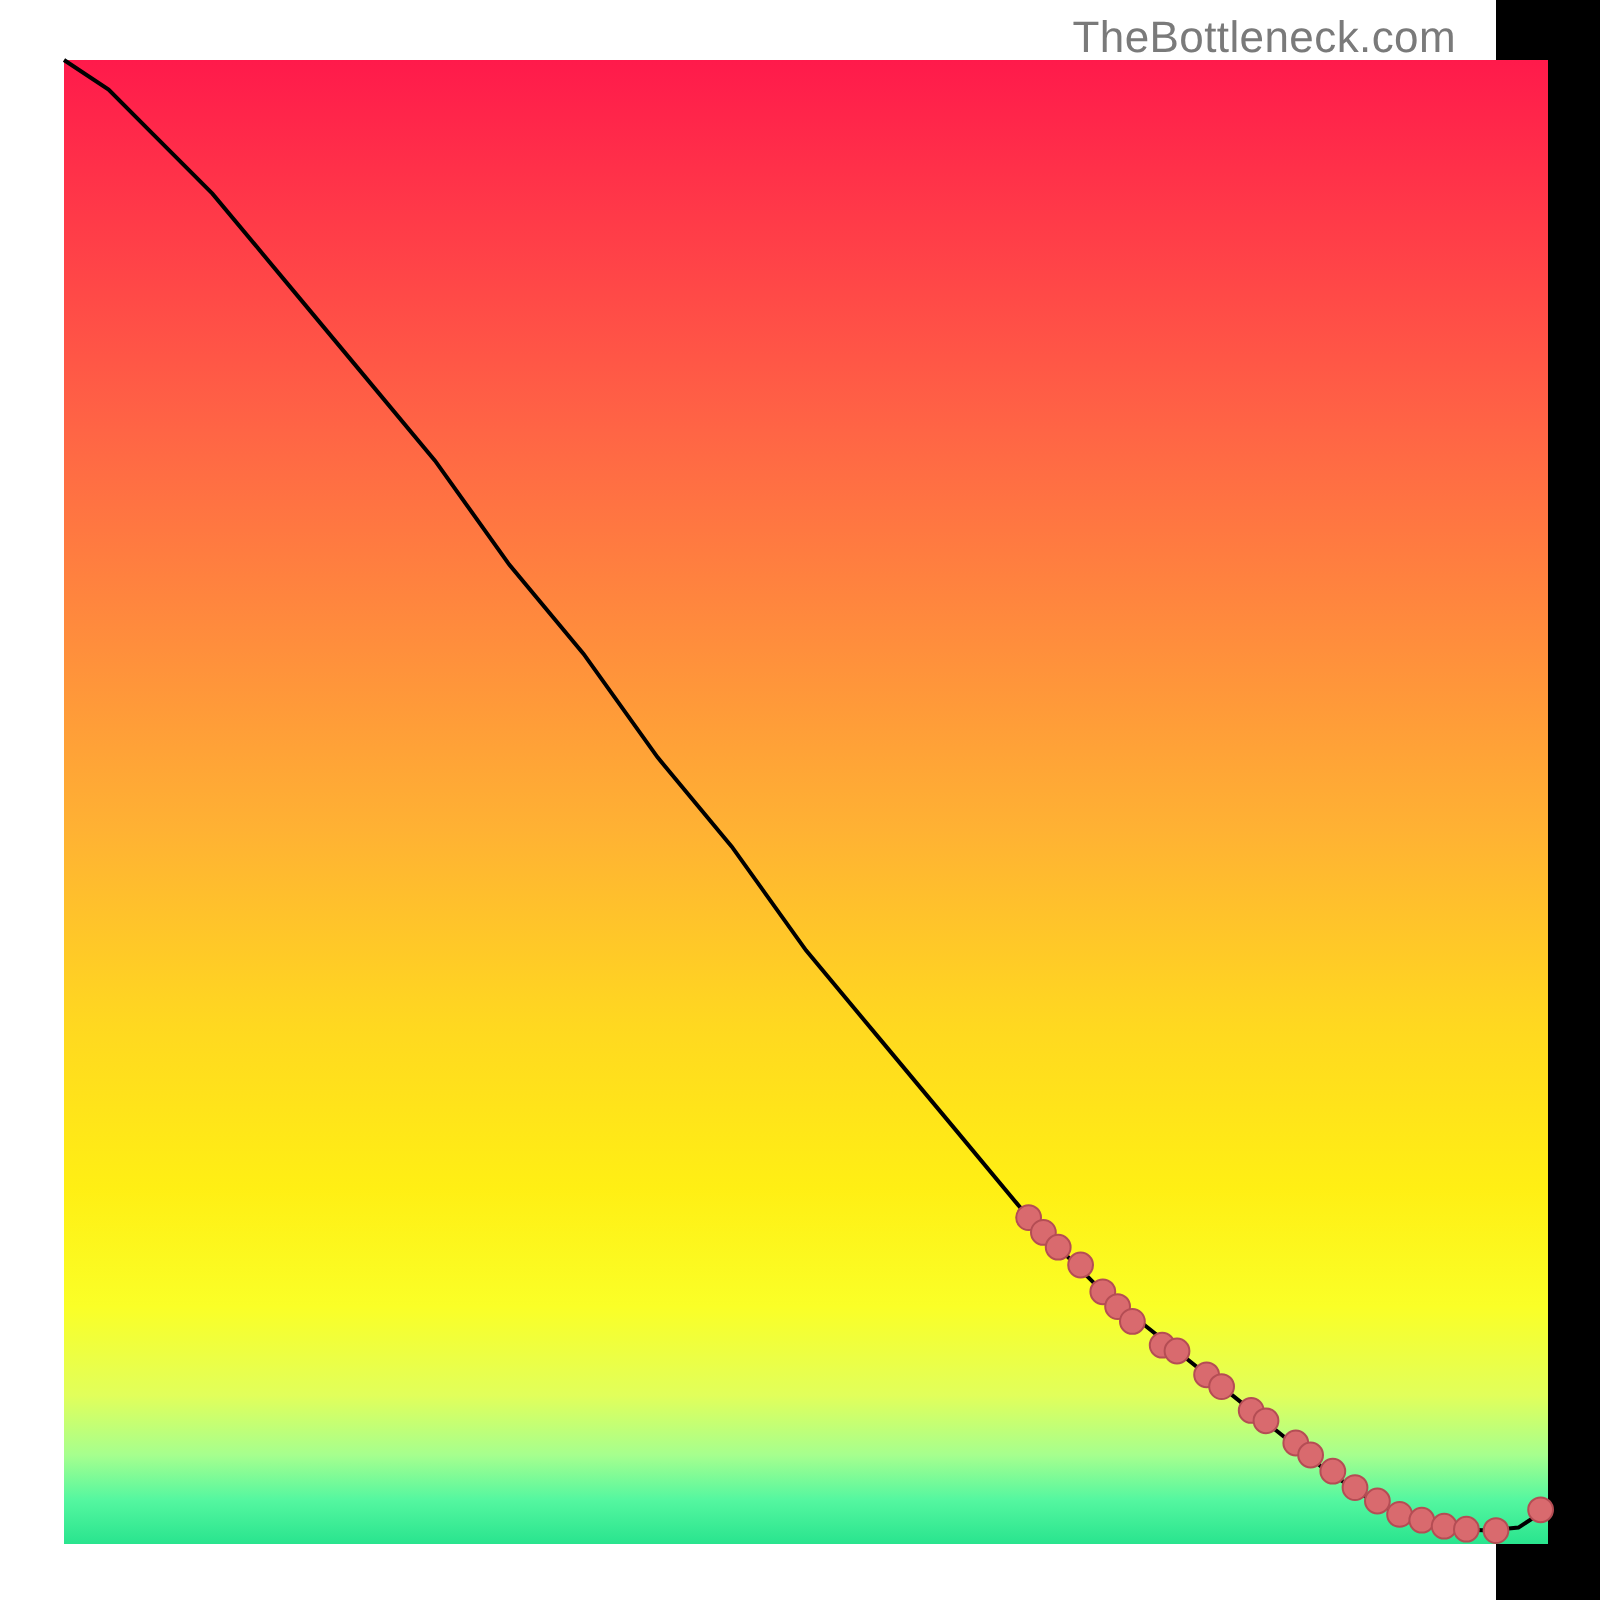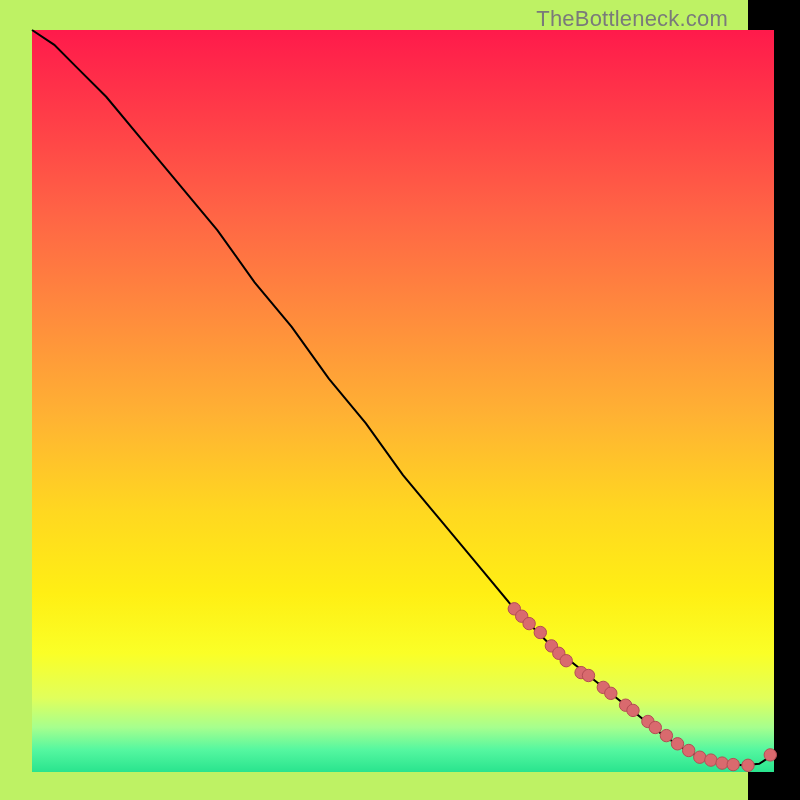--- a/index.html
+++ b/index.html
@@ -8,21 +8,21 @@
     width: 800px;
     height: 800px;
     background: #000000;
     overflow: hidden;
     font-family: Arial, Helvetica, sans-serif;
   }
   .stage {
     position: relative;
     width: 748px;
     height: 800px;
-    background: #bef264;
+    background: #ffffff;
   }
   .plot {
     position: absolute;
     left: 32px;
     top: 30px;
     width: 742px;
     height: 742px;
     
     background: linear-gradient(to bottom,
       #ff1a4b 0%,

